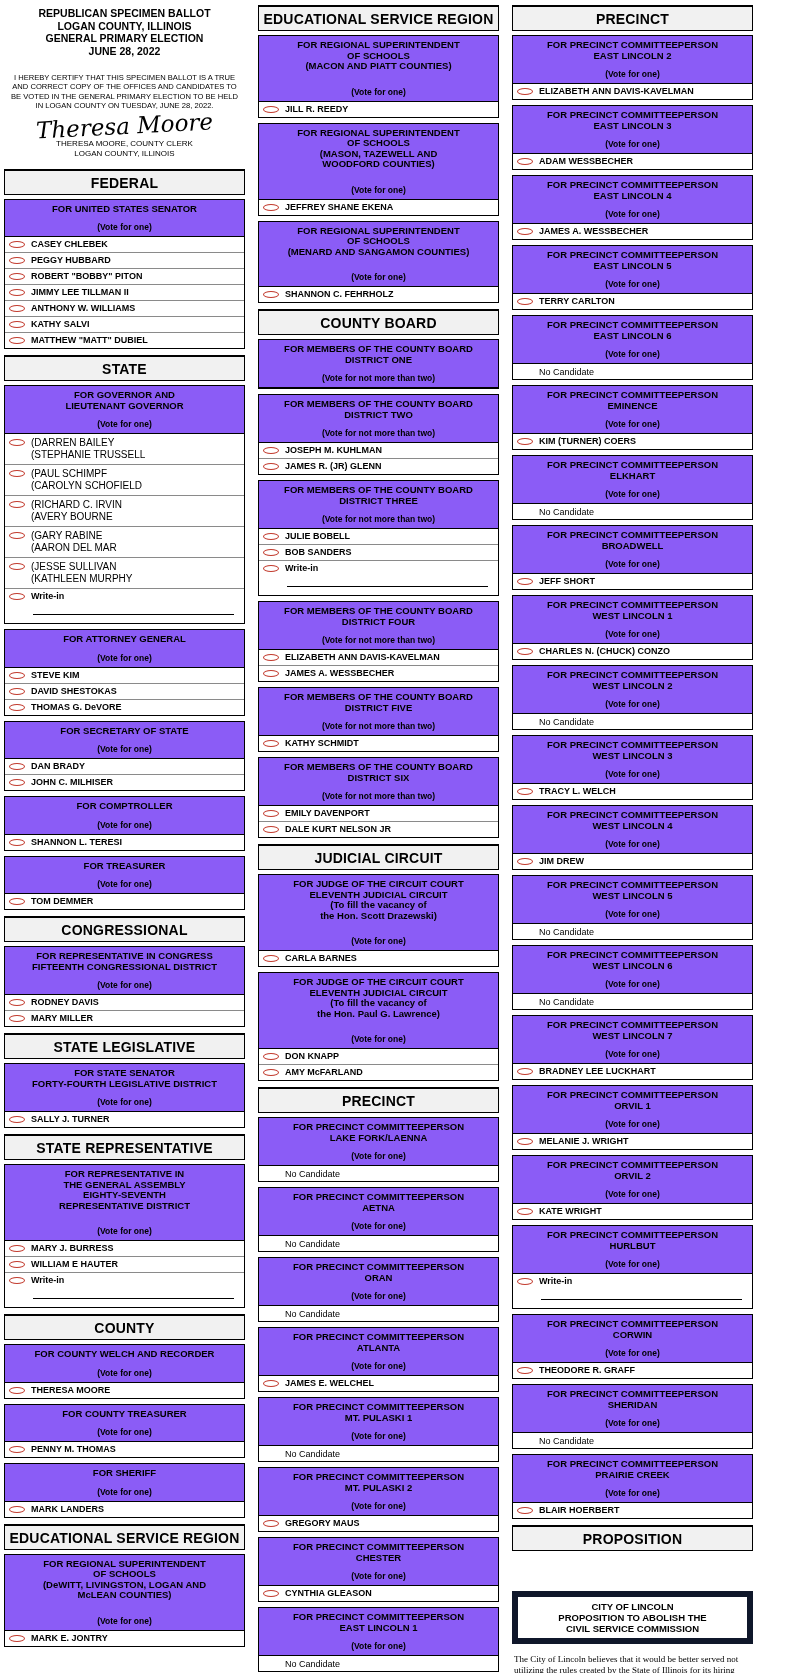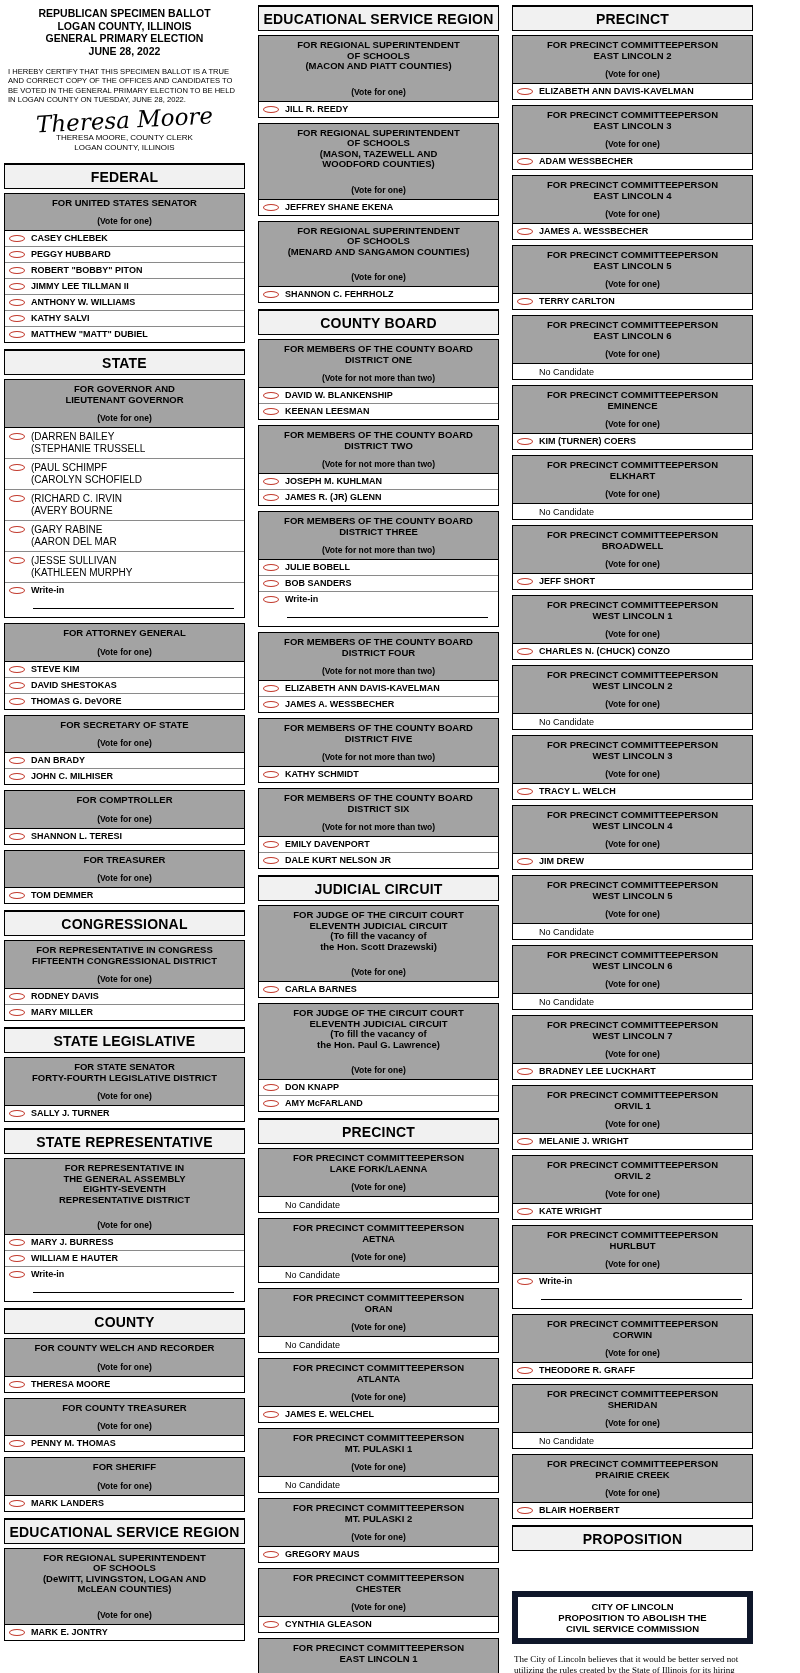--- a/index.html
+++ b/index.html
@@ -8,41 +8,41 @@
   .page { width:800px; min-height:1673px; padding:4px 4px; display:flex; gap:13px; align-items:flex-start; }
   .column { width:241px; flex:none; display:flex; flex-direction:column; }
 
   
   .banner { border:1px solid #000; border-top:2px solid #000; background:#f1f1f1;
             font-weight:bold; text-align:center; font-size:14px; padding:4px 0 3px;
             margin:1px 0 4px; letter-spacing:.2px; }
 
   
   .contest { border:1px solid #000; margin-bottom:5px; background:#fff; }
-  .contest-head { background:#a3a3a3; border-bottom:1px solid #000; text-align:center; padding:4px 2px 4px; }
+  .contest-head { background:#8b5cf6; border-bottom:1px solid #000; text-align:center; padding:4px 2px 4px; }
   .contest-title { font-weight:bold; font-size:9.5px; line-height:10.5px; }
   .vote-for { font-weight:bold; font-size:8.5px; margin-top:8px; }
   .contest.big .vote-for { margin-top:15px; }
 
   .cand-row { display:flex; align-items:center; padding:2px 4px; border-bottom:1px solid #8a8a8a; min-height:15px; background:#fff; }
   .cand-list .cand-row:last-child { border-bottom:none; }
   .cand-row.writein { border-bottom:none; }
   .cand-row.pair { align-items:flex-start; padding:3px 4px; }
   .pair .bubble { margin-top:2px; }
   .bubble { width:16px; height:7px; border:1.5px solid #c23b2e; border-radius:50%; flex:none; margin-right:6px; background:#fff; }
   .cand-name { font-size:9px; font-weight:bold; line-height:11px; }
   .cand-line { font-size:10px; font-weight:normal; line-height:12px; }
   .cand-row.nocand { padding-left:26px; }
   .nocand-label { font-size:9px; font-weight:normal; }
   .write-line { height:1px; background:#000; margin:10px 10px 8px 28px; }
 
   
   .ballot-header { padding:3px 4px 6px; margin-bottom:3px; }
   .bh-title { text-align:center; font-weight:bold; font-size:10.5px; line-height:12.5px; }
-  .bh-cert { font-size:7.6px; line-height:9.4px; margin-top:10px; text-transform:uppercase; }
+  .bh-cert { font-size:7.6px; line-height:9.4px; margin-top:16px; text-transform:uppercase;text-align:center; }
   .bh-sig { font-family:"DejaVu Serif", serif; font-style:italic; font-size:23px; text-align:center; margin-top:2px; transform:rotate(-3deg); }
   .bh-cap { text-align:center; font-size:8px; line-height:10px; }
 
   
   .prop { margin-bottom:4px; }
   .prop-title-box { border:6px solid #0f172a; background:#fff; text-align:center; padding:4px 2px;margin-top:36px; }
   .prop-title-line { font-size:9.5px; line-height:11px; font-weight:bold; }
   .prop-para { font-size:9px; line-height:11px; margin:10px 2px 0;font-family:Liberation Serif, serif; }
 </style>
 </head>
@@ -363,30 +363,20 @@
           </div>
         </div>
       </div>
       <div class="banner"><span>COUNTY BOARD</span></div>
       <div class="contest">
         <div class="contest-head">
           <div class="contest-title">FOR MEMBERS OF THE COUNTY BOARD</div>
           <div class="contest-title">DISTRICT ONE</div>
           <div class="vote-for">(Vote for not more than two)</div>
         </div>
-        <div class="cand-list">
-          <div class="cand-row">
-            <span class="bubble"></span>
-            <span class="cand-name">DAVID W. BLANKENSHIP</span>
-          </div>
-          <div class="cand-row">
-            <span class="bubble"></span>
-            <span class="cand-name">KEENAN LEESMAN</span>
-          </div>
-        </div>
       </div>
       <div class="contest">
         <div class="contest-head">
           <div class="contest-title">FOR MEMBERS OF THE COUNTY BOARD</div>
           <div class="contest-title">DISTRICT TWO</div>
           <div class="vote-for">(Vote for not more than two)</div>
         </div>
         <div class="cand-list">
           <div class="cand-row">
             <span class="bubble"></span>

